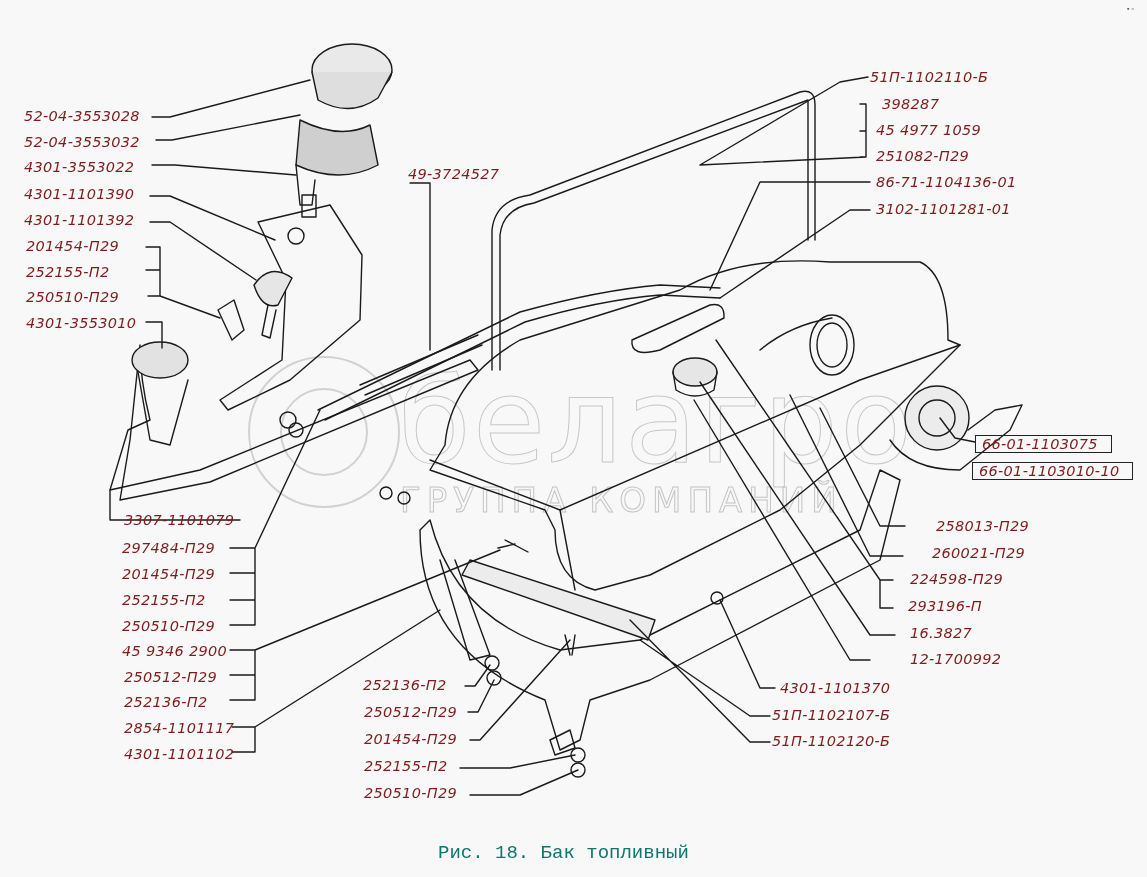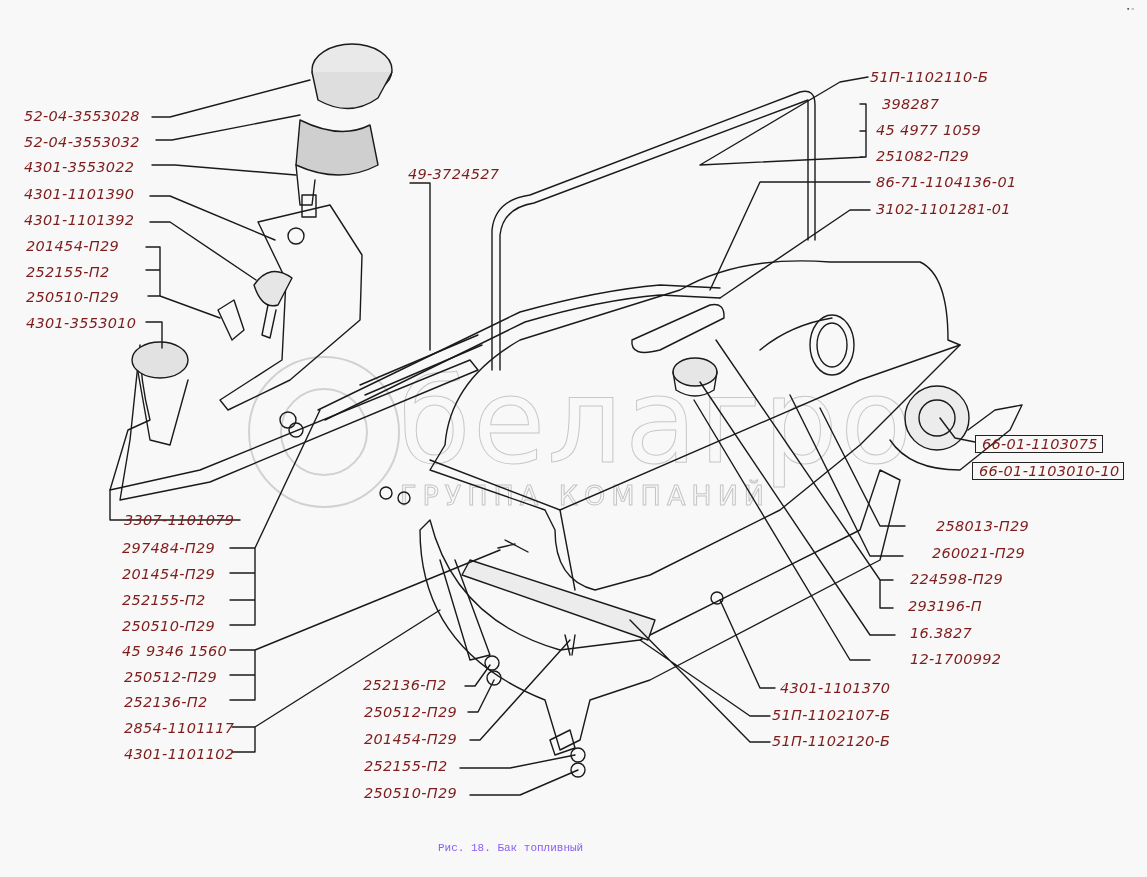--- a/index.html
+++ b/index.html
@@ -1,26 +1,26 @@
 <!DOCTYPE html>
 <html><head>
 <meta charset="utf-8">
 <style>
   html, body { margin:0; padding:0; }
   body { width:1147px; height:877px; background:#f7f8f7; position:relative; overflow:hidden;
          font-family:"Liberation Sans", sans-serif; }
   #canvas { position:absolute; left:0; top:0; width:1147px; height:877px; }
   .lbl { position:absolute; font-family:"DejaVu Sans", sans-serif; font-style:italic; font-size:14.5px;
          color:#7f1d1d; white-space:nowrap; letter-spacing:0.3px; line-height:16px; }
-  .boxed { border:1.3px solid #222; padding:0 4px 0 6px; }
+  .boxed { border:1.3px solid #222; padding:0 13px 0 6px; }
   #caption { position:absolute; left:438px; top:842px; font-family:"Liberation Mono", "DejaVu Sans Mono", monospace;
-             font-size:11px; color:#8b5cf6; }
+             font-size:19px; color:#0f766e; }
   .wm { position:absolute; color:transparent; -webkit-text-stroke:1px #b8b8b8; font-family:"DejaVu Sans", sans-serif; }
   #wm-brand { left:398px; top:352px; font-size:118px; letter-spacing:2px; opacity:0.75; }
-  #wm-sub { left:400px; top:480px; font-size:27px; letter-spacing:6px; opacity:0.8; }
+  #wm-sub { left:400px; top:480px; font-size:34px; letter-spacing:6px; opacity:0.8; }
   #wm-logo { position:absolute; left:248px; top:356px; width:148px; height:148px; border:2px solid #c8c8c8;
              border-radius:50%; opacity:0.8; }
   #wm-logo:after { content:""; position:absolute; left:30px; top:30px; width:84px; height:84px; border:2px solid #c8c8c8; border-radius:50%; }
   #corner-mark { position:absolute; left:1127px; top:5px; font-size:7px; color:#555; }
 </style>
 </head>
 <body>
 
 <div id="wm-logo"></div>
 <div id="wm-brand" class="wm">белагро</div>
@@ -128,21 +128,21 @@
 <div class="lbl" style="left:24px;top:212px">4301-1101392</div>
 <div class="lbl" style="left:26px;top:238px">201454-П29</div>
 <div class="lbl" style="left:26px;top:264px">252155-П2</div>
 <div class="lbl" style="left:26px;top:289px">250510-П29</div>
 <div class="lbl" style="left:26px;top:315px">4301-3553010</div>
 <div class="lbl" style="left:124px;top:512px">3307-1101079</div>
 <div class="lbl" style="left:122px;top:540px">297484-П29</div>
 <div class="lbl" style="left:122px;top:566px">201454-П29</div>
 <div class="lbl" style="left:122px;top:592px">252155-П2</div>
 <div class="lbl" style="left:122px;top:618px">250510-П29</div>
-<div class="lbl" style="left:122px;top:643px">45 9346 1560</div>
+<div class="lbl" style="left:122px;top:643px">45 9346 2900</div>
 <div class="lbl" style="left:124px;top:669px">250512-П29</div>
 <div class="lbl" style="left:124px;top:694px">252136-П2</div>
 <div class="lbl" style="left:124px;top:720px">2854-1101117</div>
 <div class="lbl" style="left:124px;top:746px">4301-1101102</div>
 
 <div class="lbl" style="left:408px;top:166px">49-3724527</div>
 
 <div class="lbl" style="left:870px;top:69px">51П-1102110-Б</div>
 <div class="lbl" style="left:882px;top:96px">398287</div>
 <div class="lbl" style="left:876px;top:122px">45 4977 1059</div>

